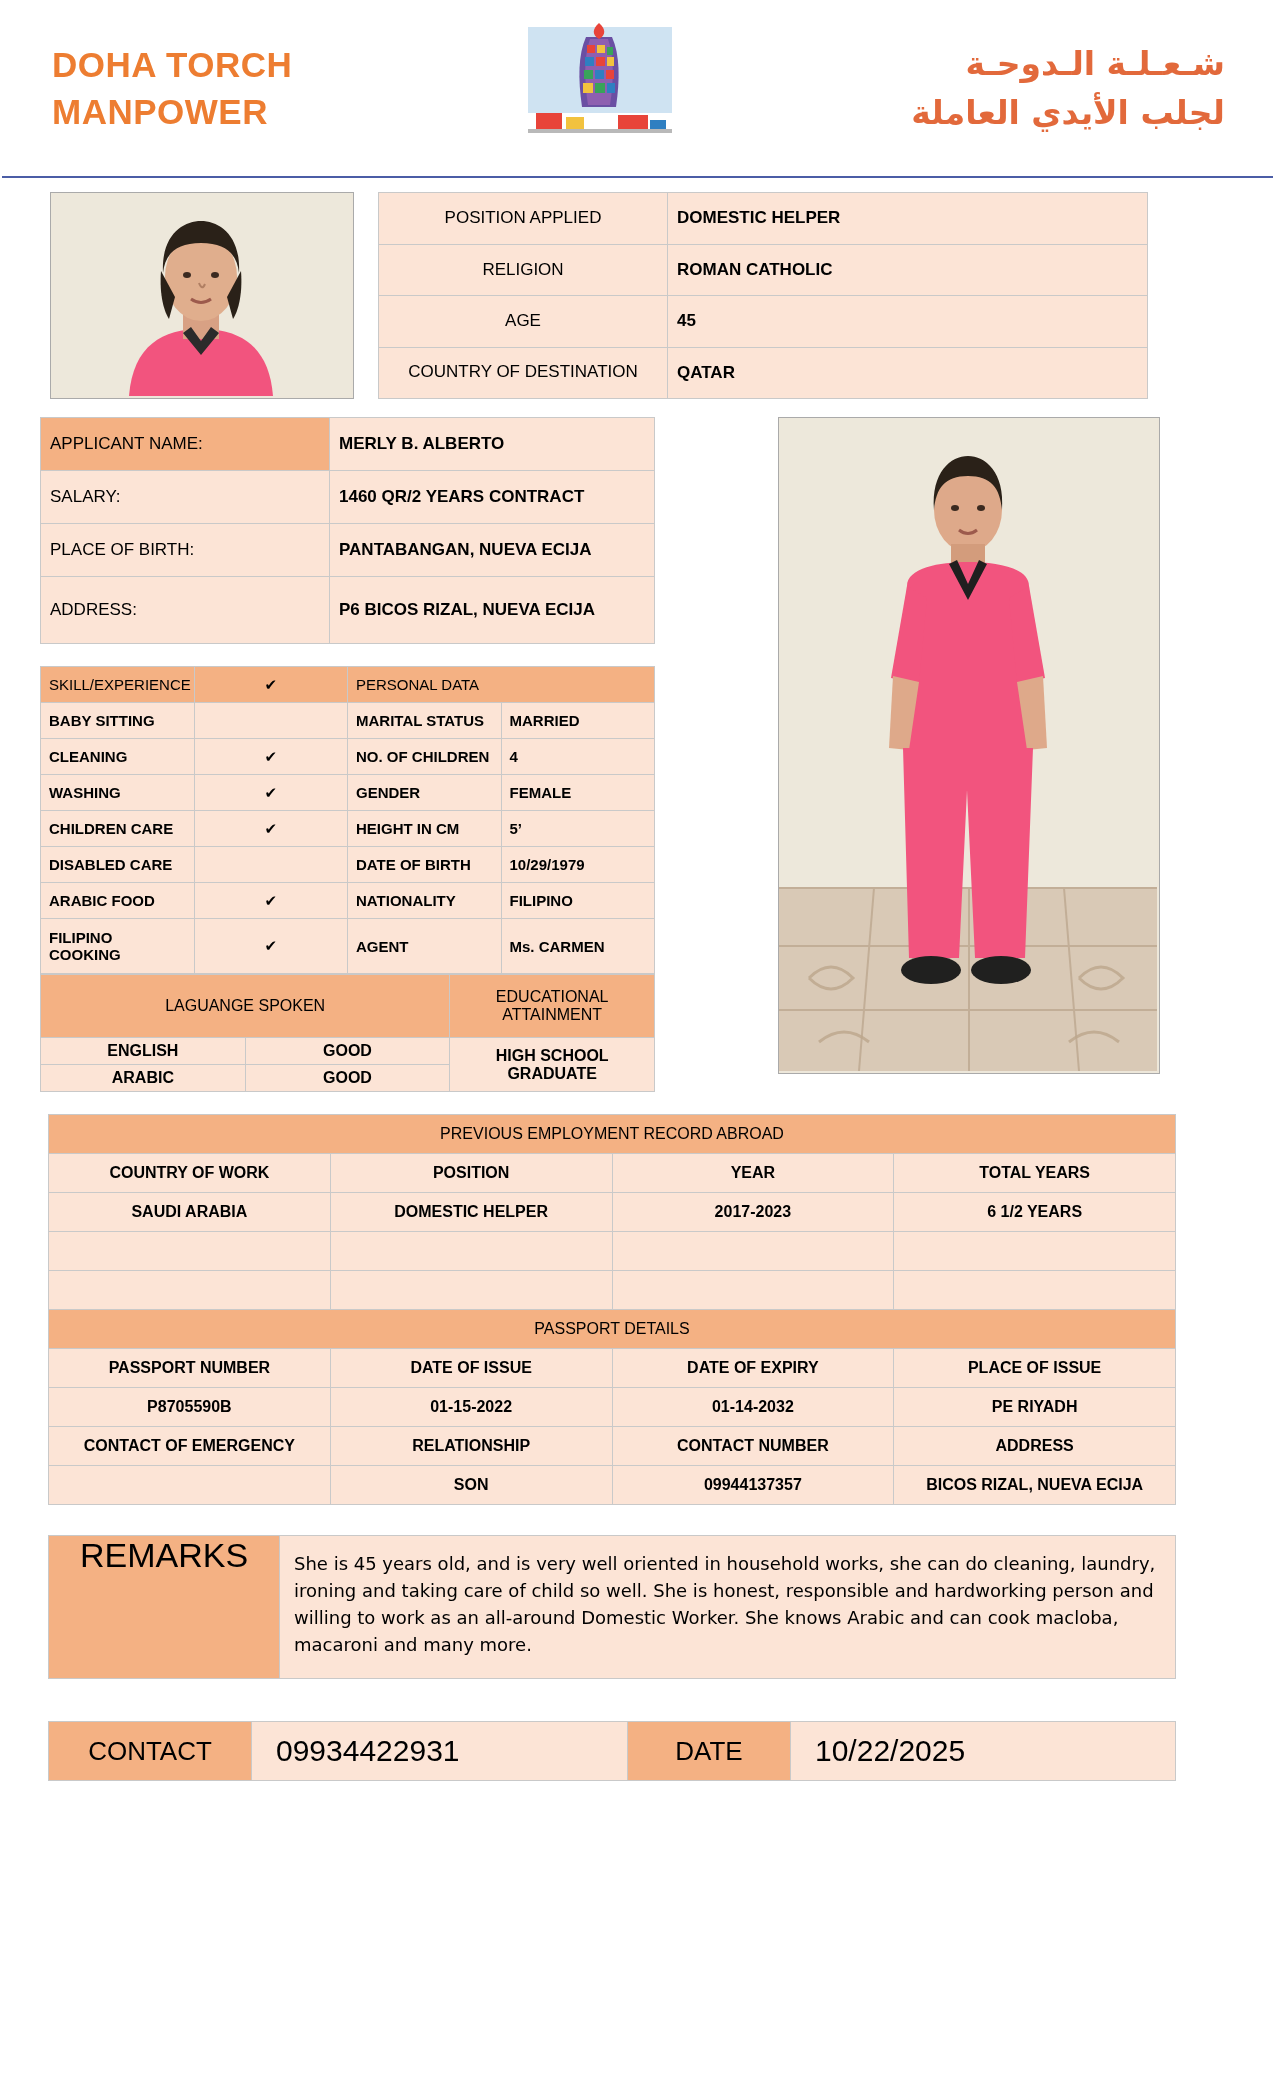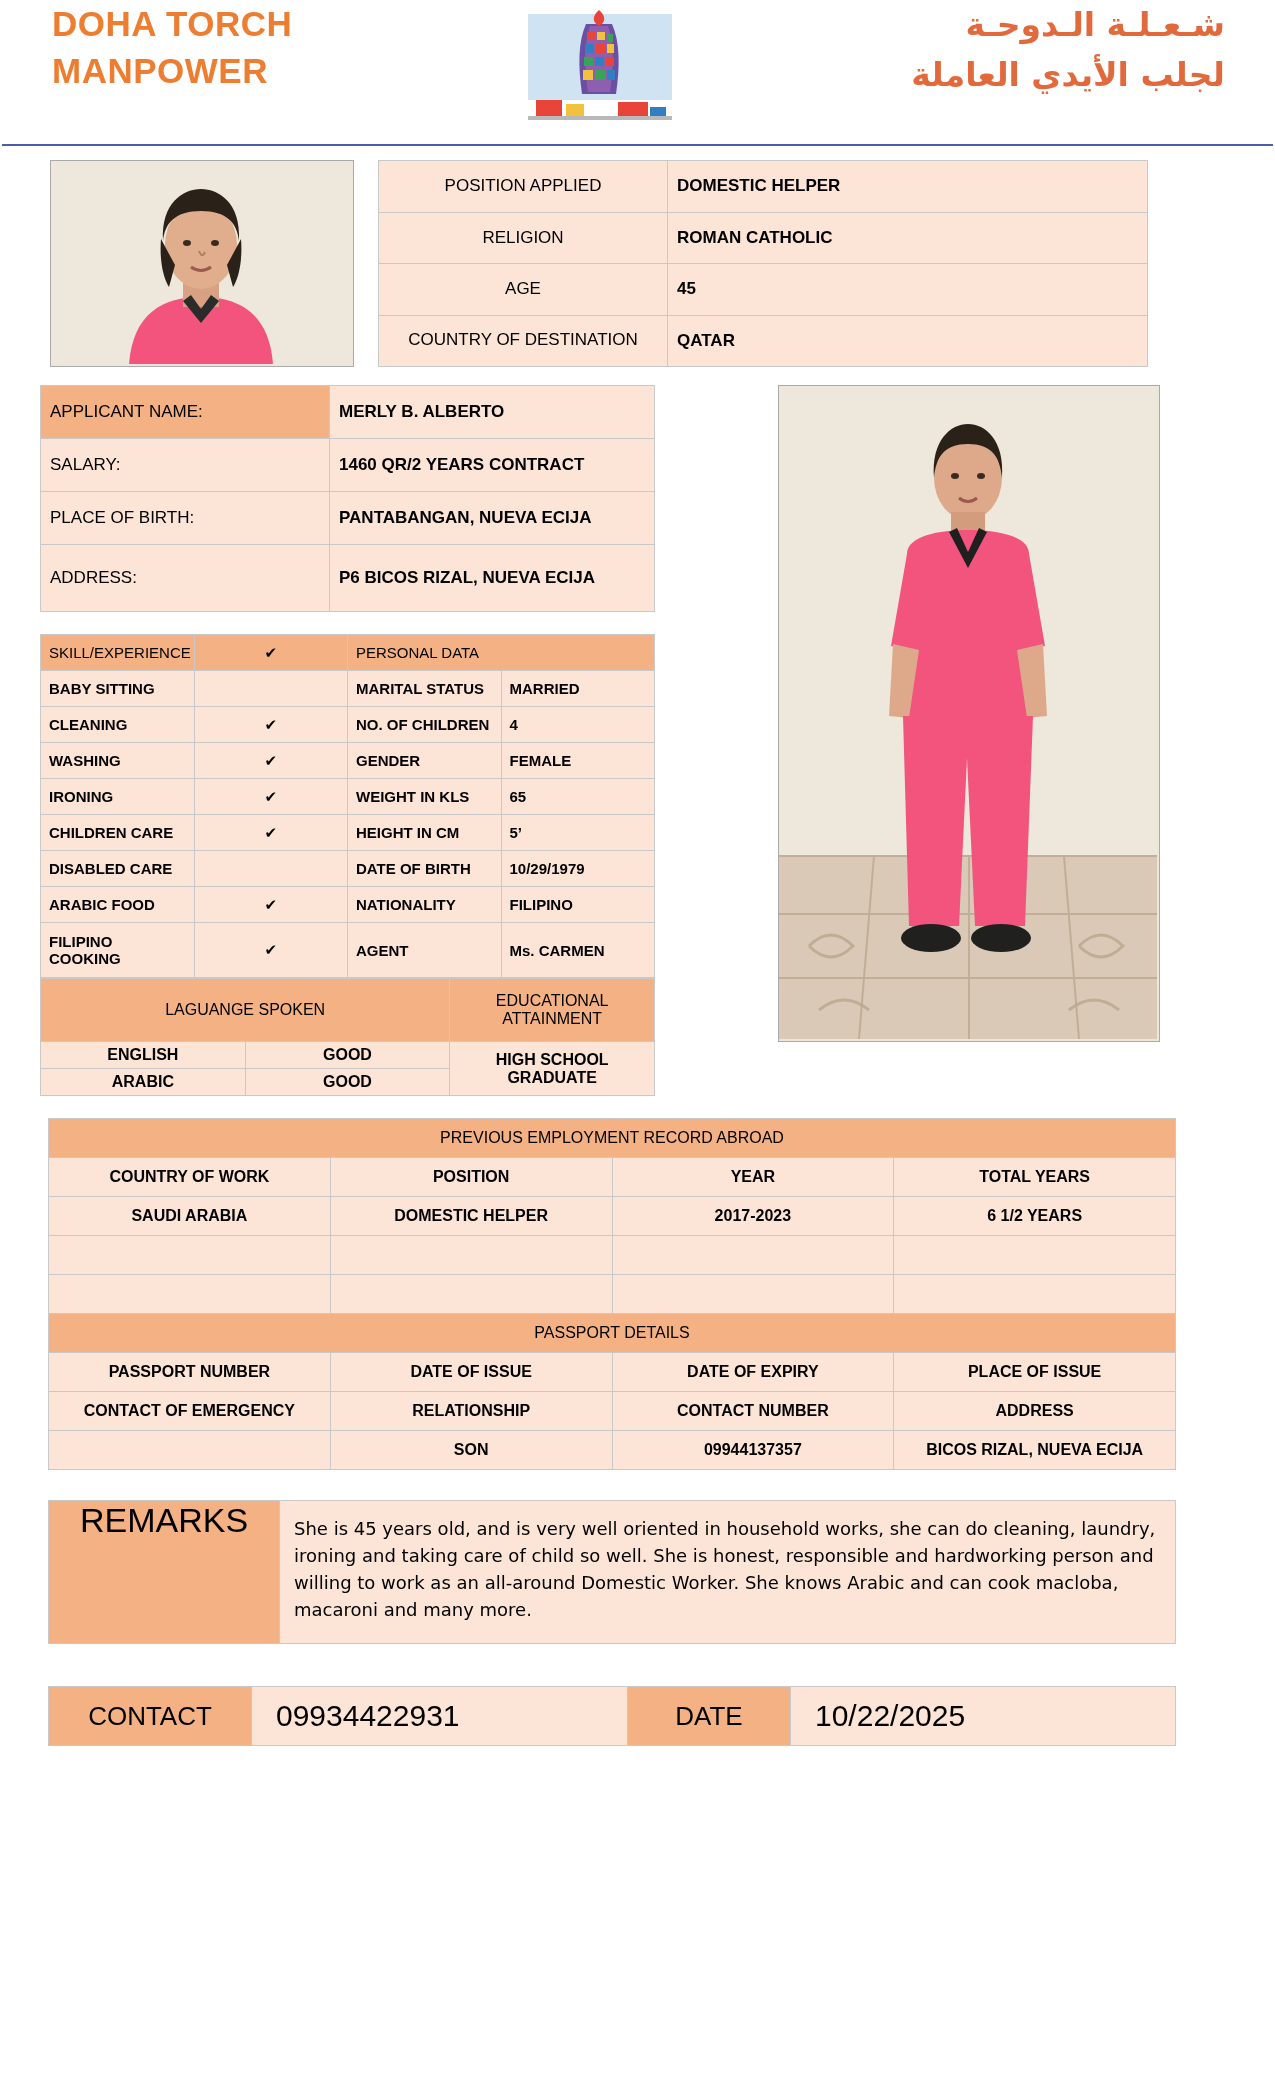--- a/index.html
+++ b/index.html
@@ -18,23 +18,23 @@
   .page {
     position: relative;
     width: 1275px;
     height: 2100px;
     box-sizing: border-box;
   }
 
   
   .header {
     position: relative;
-    height: 144px;
+    height: 176px;
     display: flex;
-    align-items: flex-start;
+    align-items: center;
     padding: 0 40px;
     box-sizing: border-box;
   }
   .brand {
     width: 440px;
     font-size: 35px;
     font-weight: bold;
     color: #ED7D31;
     line-height: 1.35;
     letter-spacing: .5px;
@@ -354,26 +354,20 @@
           <td class="skill-name">CLEANING</td>
           <td class="skill-chk">✔</td>
           <td class="pd-label">NO.            OF CHILDREN</td>
           <td class="pd-value">4</td>
         </tr>
         <tr>
           <td class="skill-name">WASHING</td>
           <td class="skill-chk">✔</td>
           <td class="pd-label">GENDER</td>
           <td class="pd-value">FEMALE</td>
-        </tr>
-        <tr>
-          <td class="skill-name">IRONING</td>
-          <td class="skill-chk">✔</td>
-          <td class="pd-label">WEIGHT IN KLS</td>
-          <td class="pd-value">65</td>
         </tr>
         <tr>
           <td class="skill-name">CHILDREN CARE</td>
           <td class="skill-chk">✔</td>
           <td class="pd-label">HEIGHT IN CM</td>
           <td class="pd-value">5’</td>
         </tr>
         <tr>
           <td class="skill-name">DISABLED CARE</td>
           <td class="skill-chk"></td>
@@ -493,20 +487,26 @@
       <tr>
         <td class="emp-title" colspan="4">PASSPORT DETAILS</td>
       </tr>
       <tr>
         <td class="emp-head">PASSPORT NUMBER</td>
         <td class="emp-head">DATE OF ISSUE</td>
         <td class="emp-head">DATE OF EXPIRY</td>
         <td class="emp-head">PLACE OF ISSUE</td>
       </tr>
       <tr>
+        <td class="emp-cell">P8705590B</td>
+        <td class="emp-cell">01-15-2022</td>
+        <td class="emp-cell">01-14-2032</td>
+        <td class="emp-cell">PE RIYADH</td>
+      </tr>
+      <tr>
         <td class="emp-head">CONTACT OF EMERGENCY</td>
         <td class="emp-head">RELATIONSHIP</td>
         <td class="emp-head">CONTACT NUMBER</td>
         <td class="emp-head">ADDRESS</td>
       </tr>
       <tr>
         <td class="emp-blank"></td>
         <td class="emp-cell">SON</td>
         <td class="emp-cell">09944137357</td>
         <td class="emp-cell">BICOS RIZAL, NUEVA ECIJA</td>

